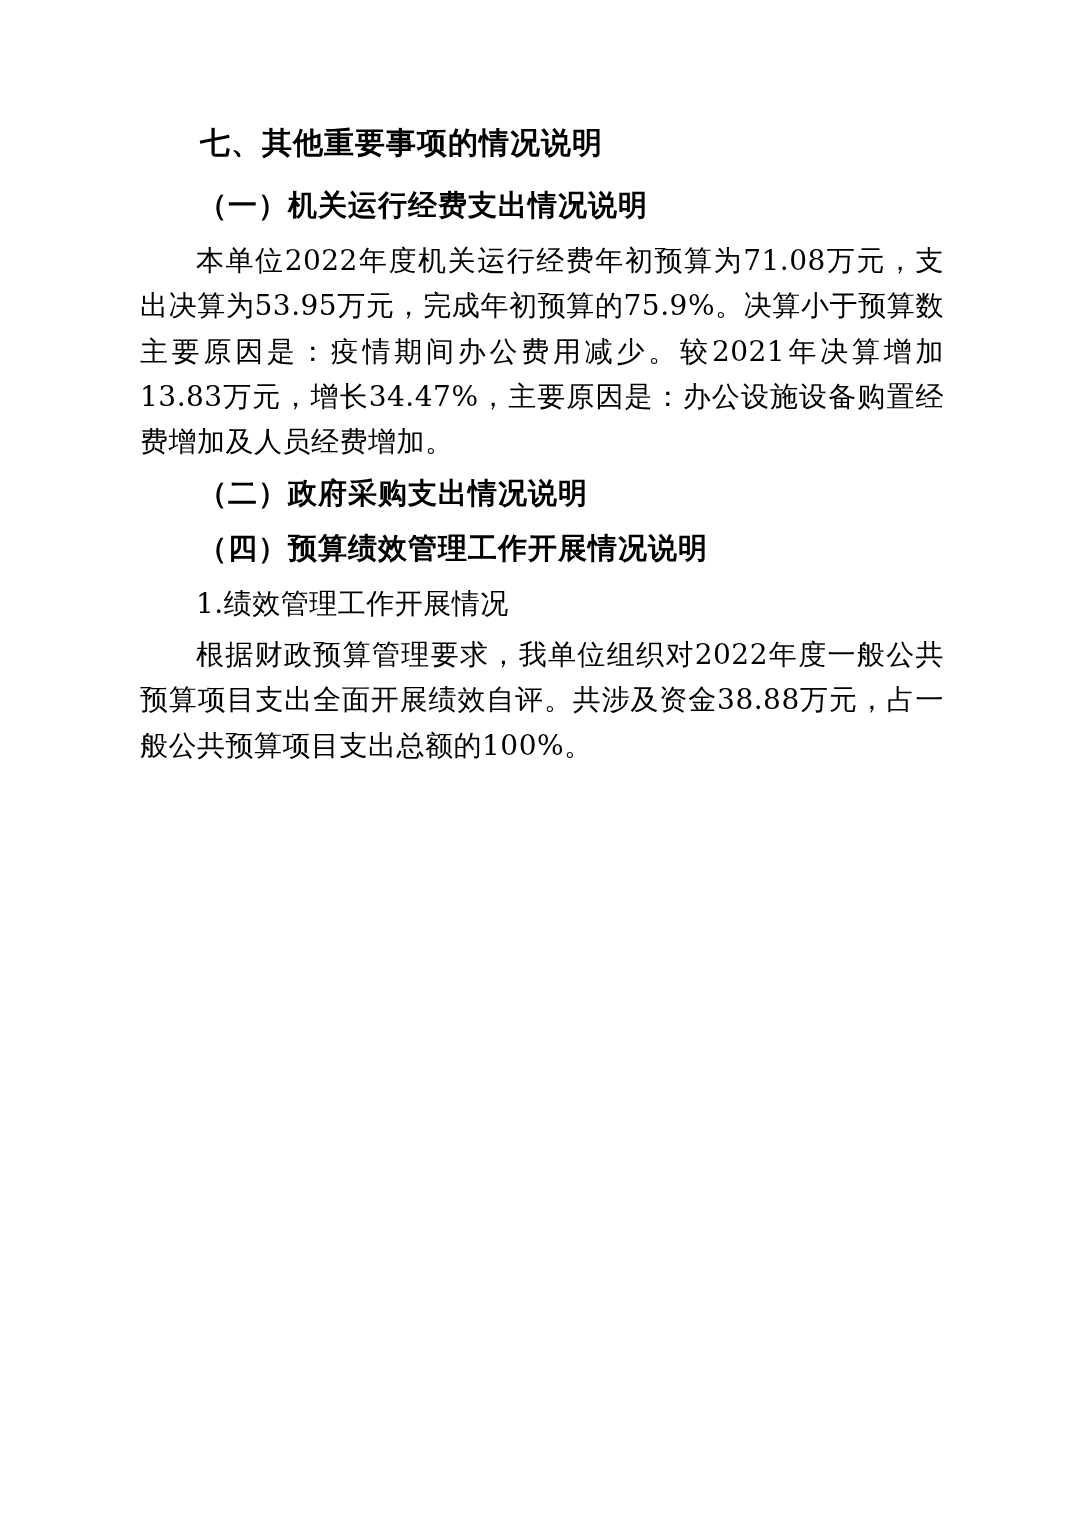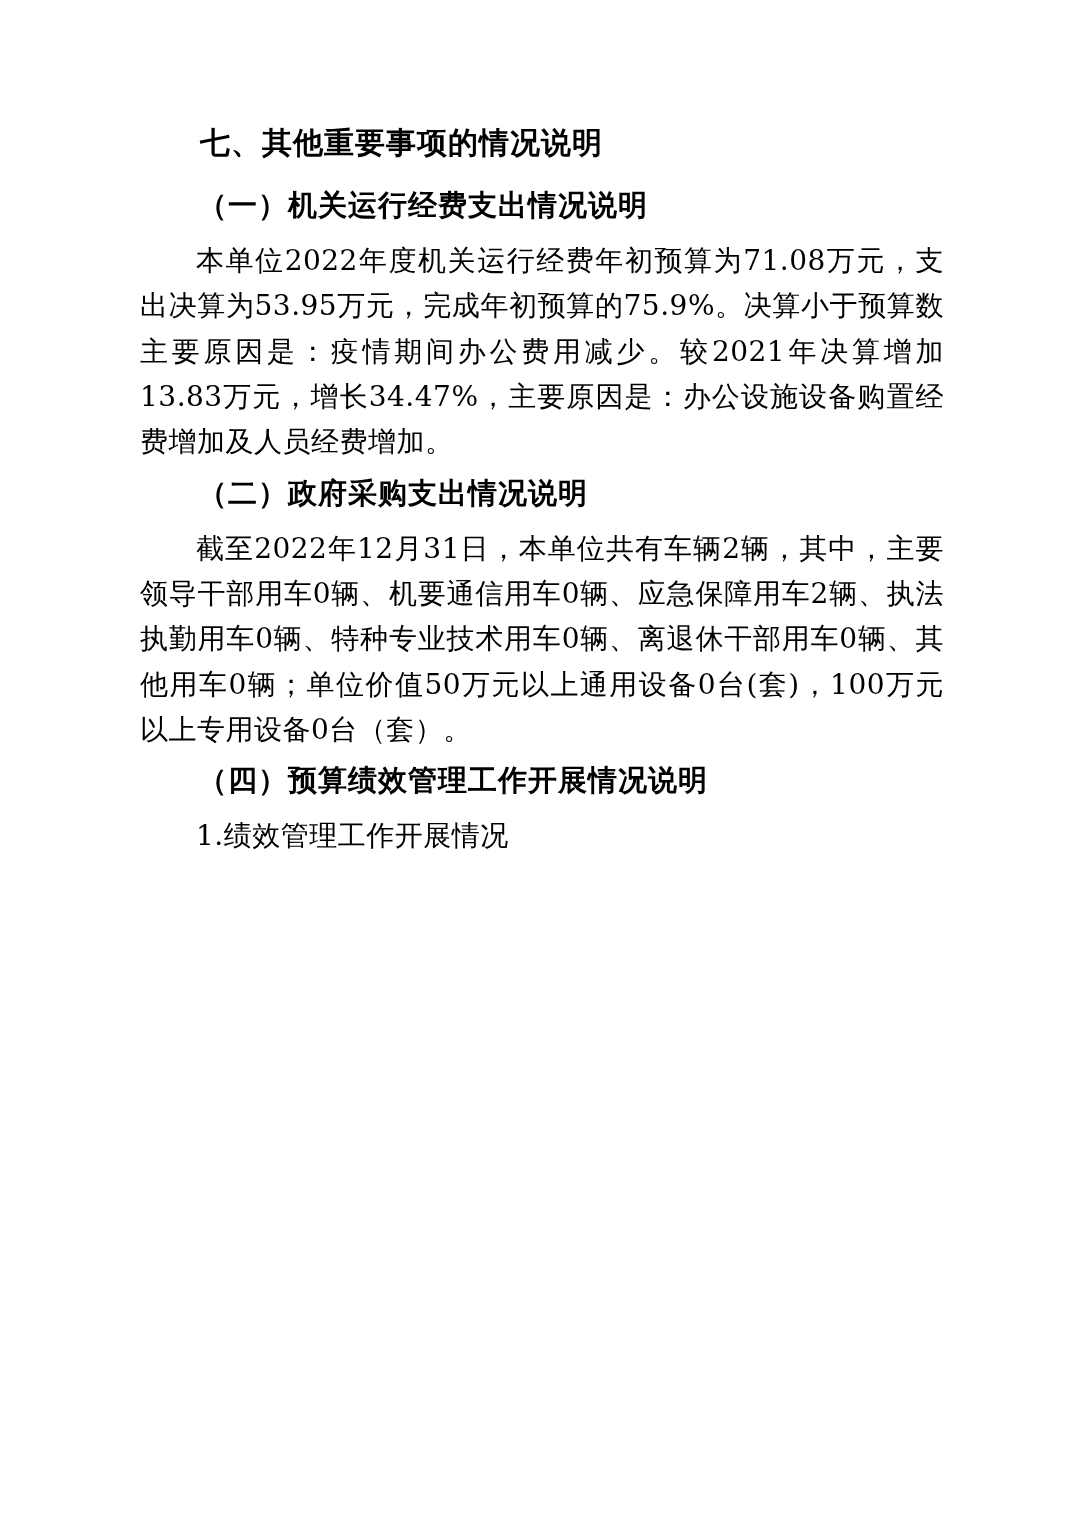--- a/index.html
+++ b/index.html
@@ -65,21 +65,21 @@
     <h2 class="section-title">七、其他重要事项的情况说明</h2>
 
     <h3 class="sub-title">（一）机关运行经费支出情况说明</h3>
 
     <p class="para">本单位2022年度机关运行经费年初预算为71.08万元，支出决算为53.95万元，完成年初预算的75.9%。决算小于预算数主要原因是：疫情期间办公费用减少。较2021年决算增加13.83万元，增长34.47%，主要原因是：办公设施设备购置经费增加及人员经费增加。</p>
 
     <h3 class="sub-title">（二）政府采购支出情况说明</h3>
 
 
 
-    <p class="para">截至2022年12月31日，本单位共有车辆2辆，其中，主要领导干部用车0辆、机要通信用车0辆、应急保障用车2辆、执法执勤用车0辆、特种专业技术用车0辆、离退休干部用车0辆、其他用车0辆；单位价值50万元以上通用设备0台(套)，100万元以上专用设备0台（套）。</p>
 
     <h3 class="sub-title">（四）预算绩效管理工作开展情况说明</h3>
 
     <p class="para-item">1.绩效管理工作开展情况</p>
 
+    <p class="para">根据财政预算管理要求，我单位组织对2022年度一般公共预算项目支出全面开展绩效自评。共涉及资金38.88万元，占一般公共预算项目支出总额的100%。</p>
 
   </div>
 </div>
 
 </body></html>

